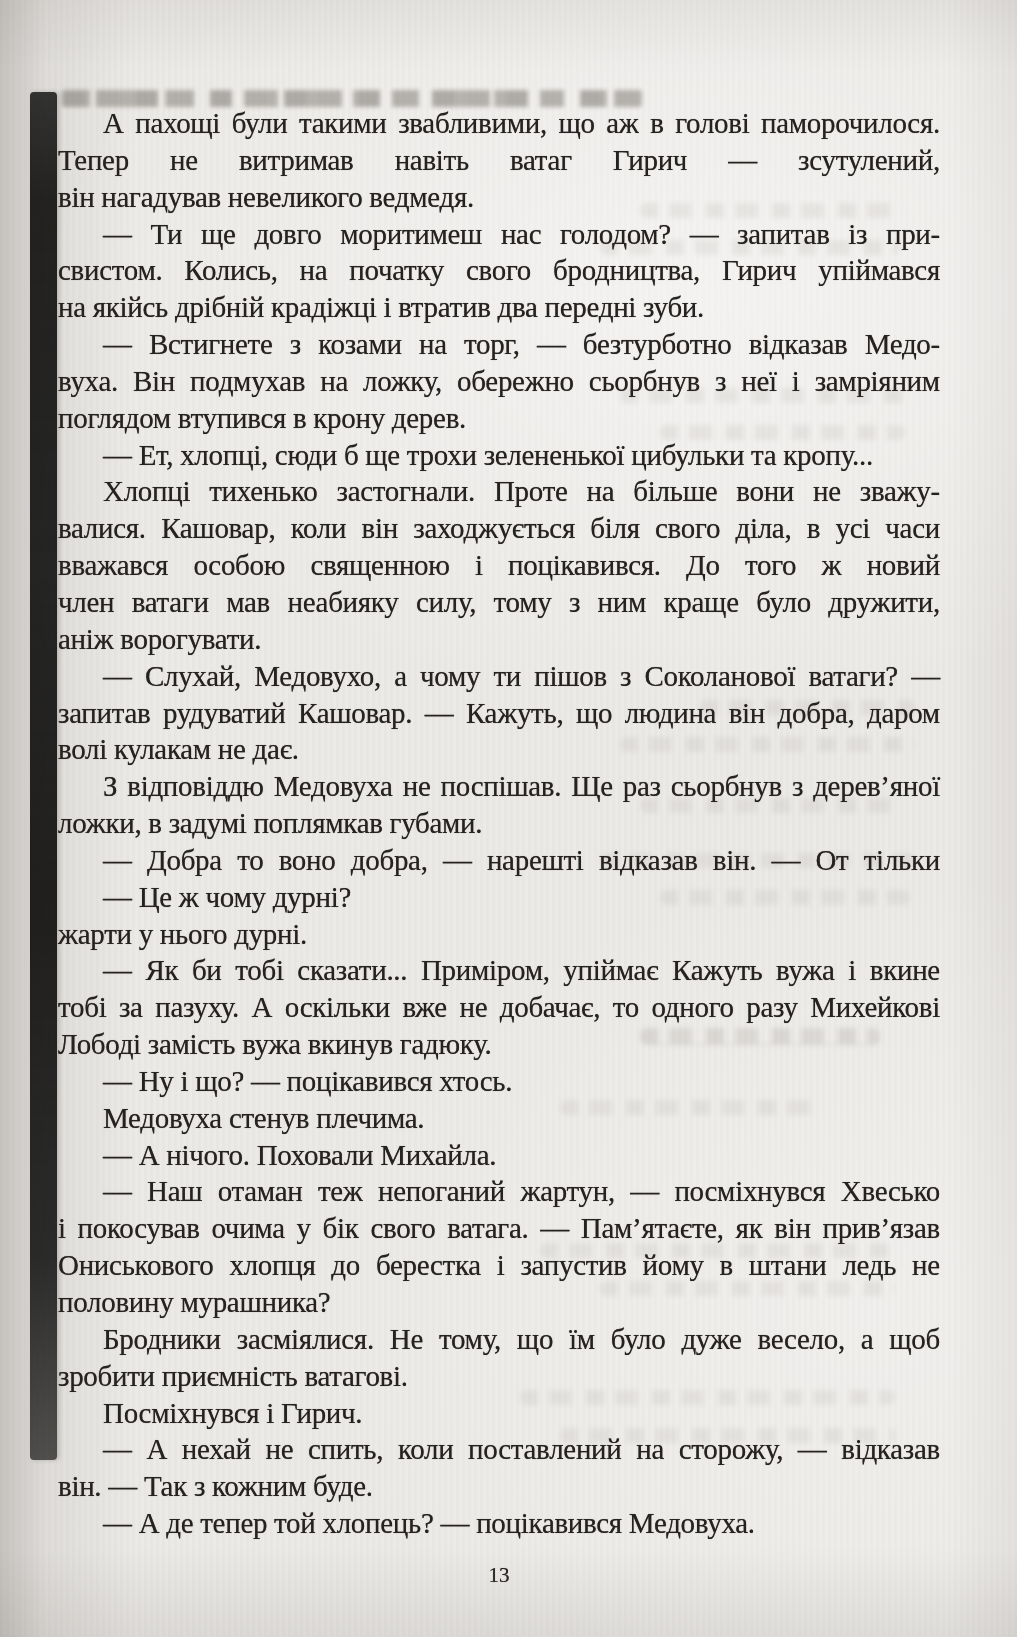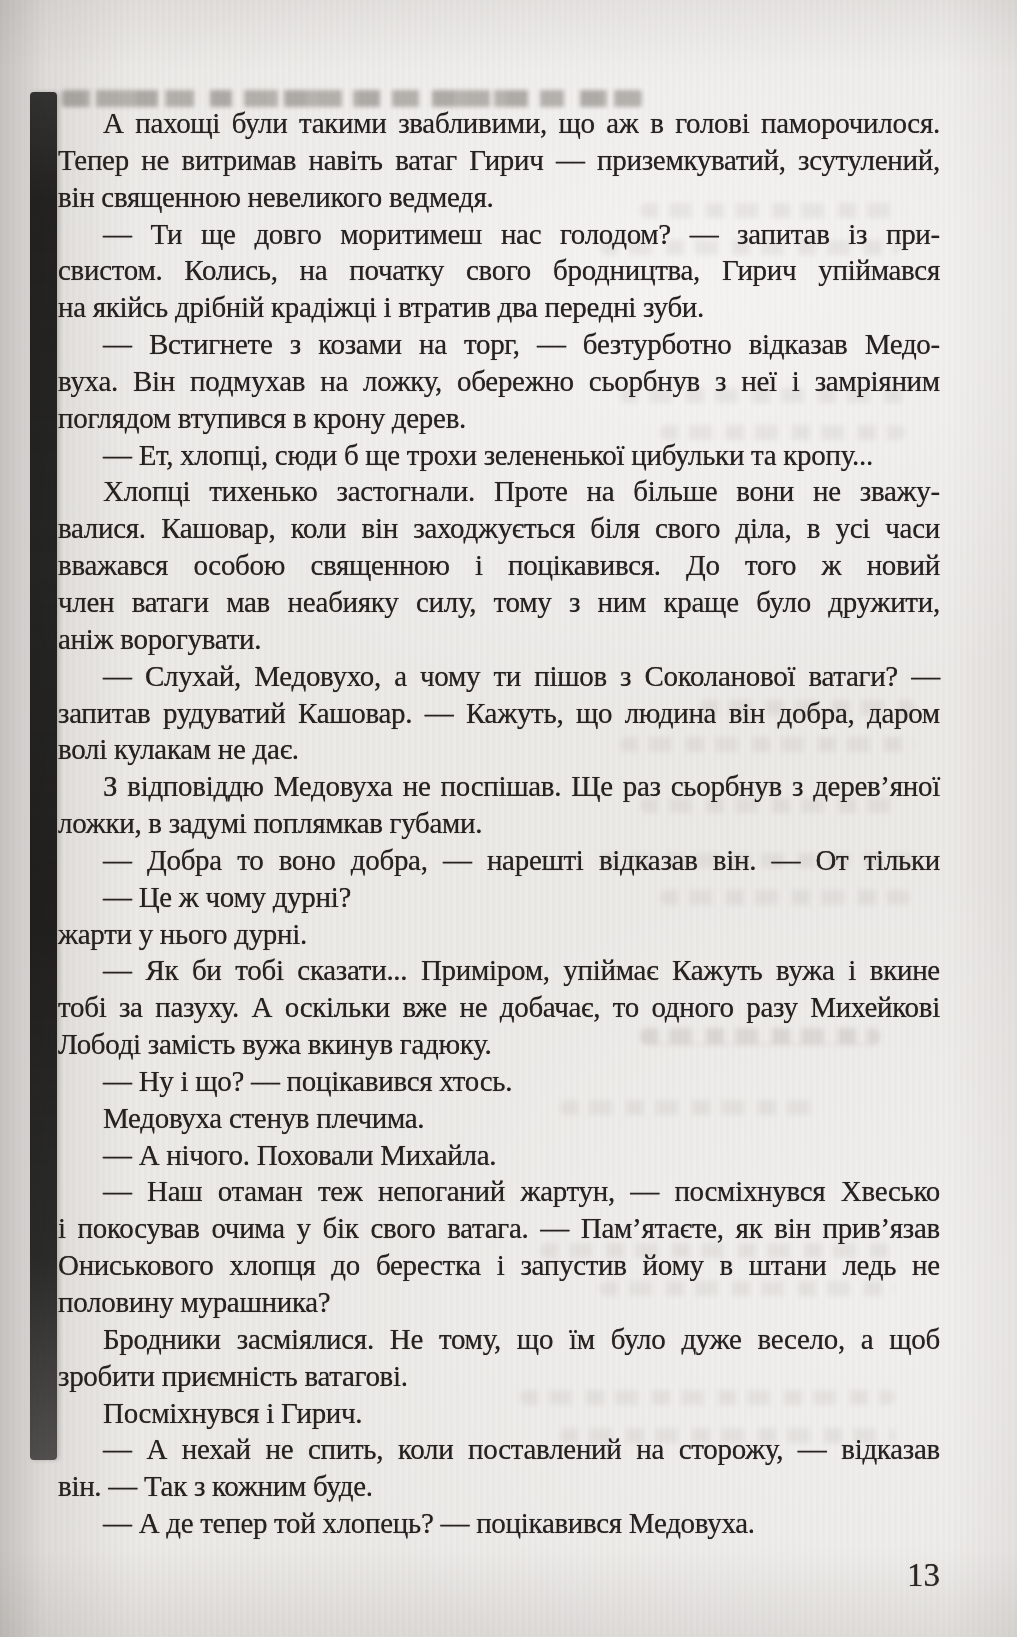--- a/index.html
+++ b/index.html
@@ -97,23 +97,23 @@
   }
   .line.j span { flex: 0 0 auto; }
 
   .page-number {
     position: absolute;
     left: 58px;
     top: 1557px;
     width: 882px;
     height: 36.85px;
     line-height: 36.85px;
-    text-align: right;
+    text-align: center;
     color: #2a2623;
-    font-size: 33px;
+    font-size: 21px;
     text-shadow: 0 0 0.7px rgba(45,40,35,0.7);
   }
 </style>
 </head>
 <body>
 
 <div class="page">
 
   <div class="top-smudge"></div>
   <div class="gutter-bar"></div>
@@ -148,24 +148,23 @@
         <span>паморочилося.</span>
       </div>
       <div class="line j">
         <span>Тепер</span>
         <span>не</span>
         <span>витримав</span>
         <span>навіть</span>
         <span>ватаг</span>
         <span>Гирич</span>
         <span>—</span>
-        <span>приземкуватий,</span>
         <span>зсутулений,</span>
       </div>
-      <div class="line">він священною невеликого ведмедя.</div>
+      <div class="line">він нагадував невеликого ведмедя.</div>
       <div class="line i j">
         <span>—</span>
         <span>Ти</span>
         <span>ще</span>
         <span>довго</span>
         <span>моритимеш</span>
         <span>нас</span>
         <span>голодом?</span>
         <span>—</span>
         <span>запитав</span>

